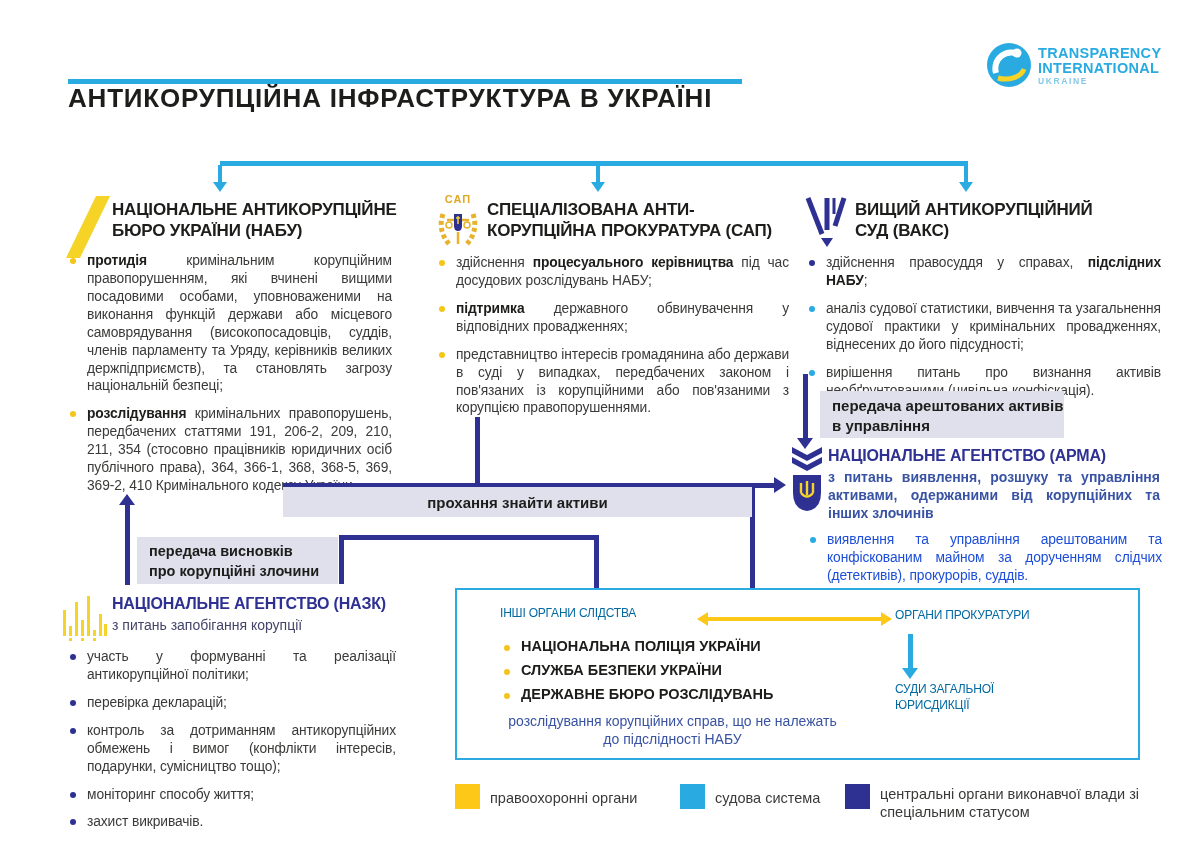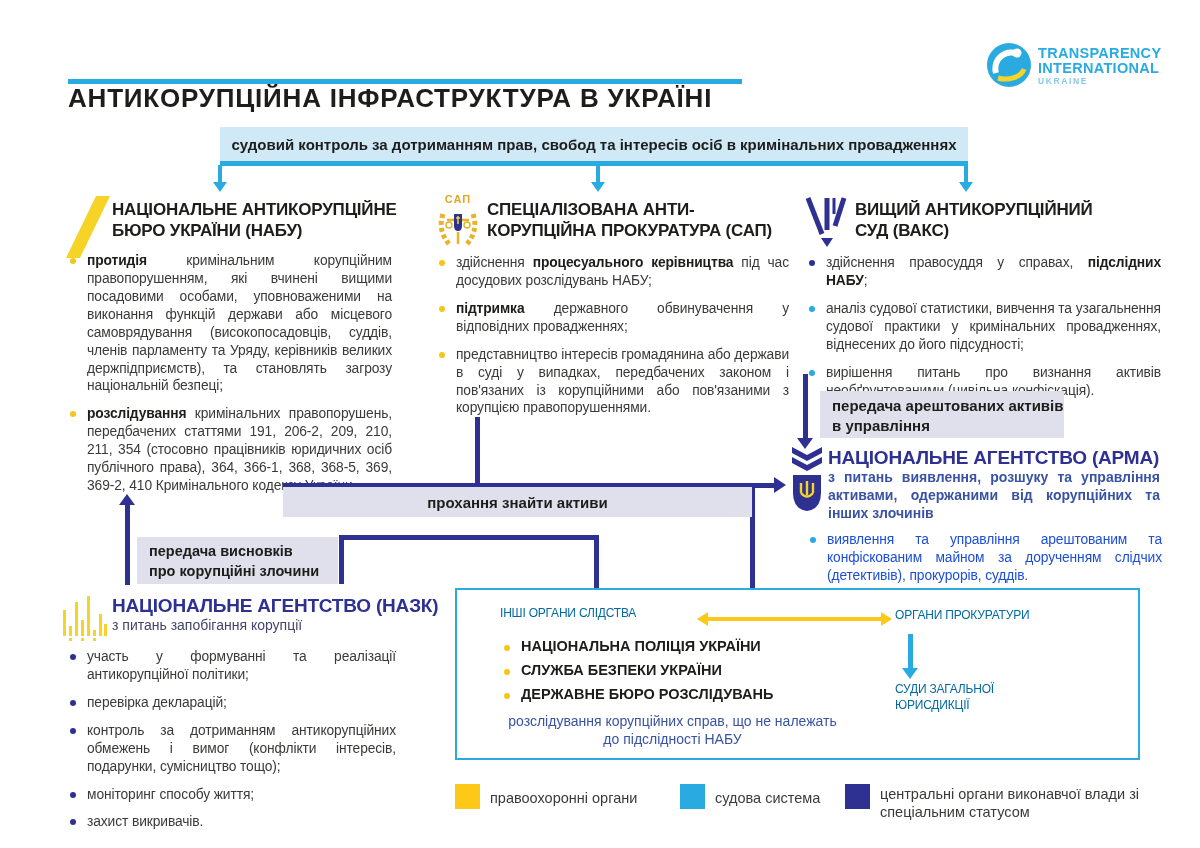--- a/index.html
+++ b/index.html
@@ -38,21 +38,21 @@
   .gbox{background:#dfe0ec;color:#1d1d1b;font-weight:bold;}
   .gbox .gl{display:block;}
 
   
   .navy{background:#2e3192;}
   .head-right-navy{width:0;height:0;border-top:8px solid transparent;border-bottom:8px solid transparent;border-left:12px solid #2e3192;}
   .head-down-navy{width:0;height:0;border-left:8px solid transparent;border-right:8px solid transparent;border-top:11px solid #2e3192;}
   .head-up-navy{width:0;height:0;border-left:8px solid transparent;border-right:8px solid transparent;border-bottom:11px solid #2e3192;}
 
   
-  .navy-title{font-size:19px;font-weight:bold;color:#2e3192;letter-spacing:-0.2px;white-space:nowrap;}
+  .navy-title{font-size:16px;font-weight:bold;color:#2e3192;letter-spacing:-0.2px;white-space:nowrap;}
   .sub{font-size:14px;line-height:1.3;text-align:center;}
 
   
   .bottom-box{border:2px solid #29abe2;background:#ffffff;}
   .box-head{font-size:12px;font-weight:normal;color:#0369a1;letter-spacing:-0.2px;white-space:nowrap;}
   .inv-item{display:flex;margin-bottom:8px;}
   .inv-item .dot{margin-top:7px;}
   .inv-label{font-size:14.5px;font-weight:bold;color:#1d1d1b;white-space:nowrap;}
   .yellow{background:#fdc818;}
   .head-left-yellow{width:0;height:0;border-top:7px solid transparent;border-bottom:7px solid transparent;border-right:11px solid #fdc818;}
@@ -78,23 +78,20 @@
       <circle cx="31" cy="11" r="4.5" fill="#ffffff"></circle>
       <path d="M12,36 A19,13 0 0,0 38,27" stroke="#f5d327" stroke-width="5" fill="none"></path>
     </svg>
   </div>
   <div class="abs logo-text" style="left:1038px;top:46px;">
     <span class="logo-line">TRANSPARENCY</span>
     <span class="logo-line">INTERNATIONAL</span>
     <span class="logo-sub">UKRAINE</span>
   </div>
 
-  <div class="abs banner" style="left:220px;top:127px;width:748px;height:34px;">
-    <span>судовий контроль за дотриманням прав, свобод та інтересів осіб в кримінальних провадженнях</span>
-  </div>
   <div class="abs blue-bar" style="left:220px;top:161px;width:748px;height:4.5px;"></div>
 
   <div class="abs stem-blue" style="left:218px;top:165px;width:4px;height:17px;"></div>
   <div class="abs head-down-blue" style="left:213px;top:182px;"></div>
   <div class="abs stem-blue" style="left:596px;top:165px;width:4px;height:17px;"></div>
   <div class="abs head-down-blue" style="left:591px;top:182px;"></div>
   <div class="abs stem-blue" style="left:964px;top:165px;width:4px;height:17px;"></div>
   <div class="abs head-down-blue" style="left:959px;top:182px;"></div>
 
   <div class="abs" style="left:66px;top:196px;">

